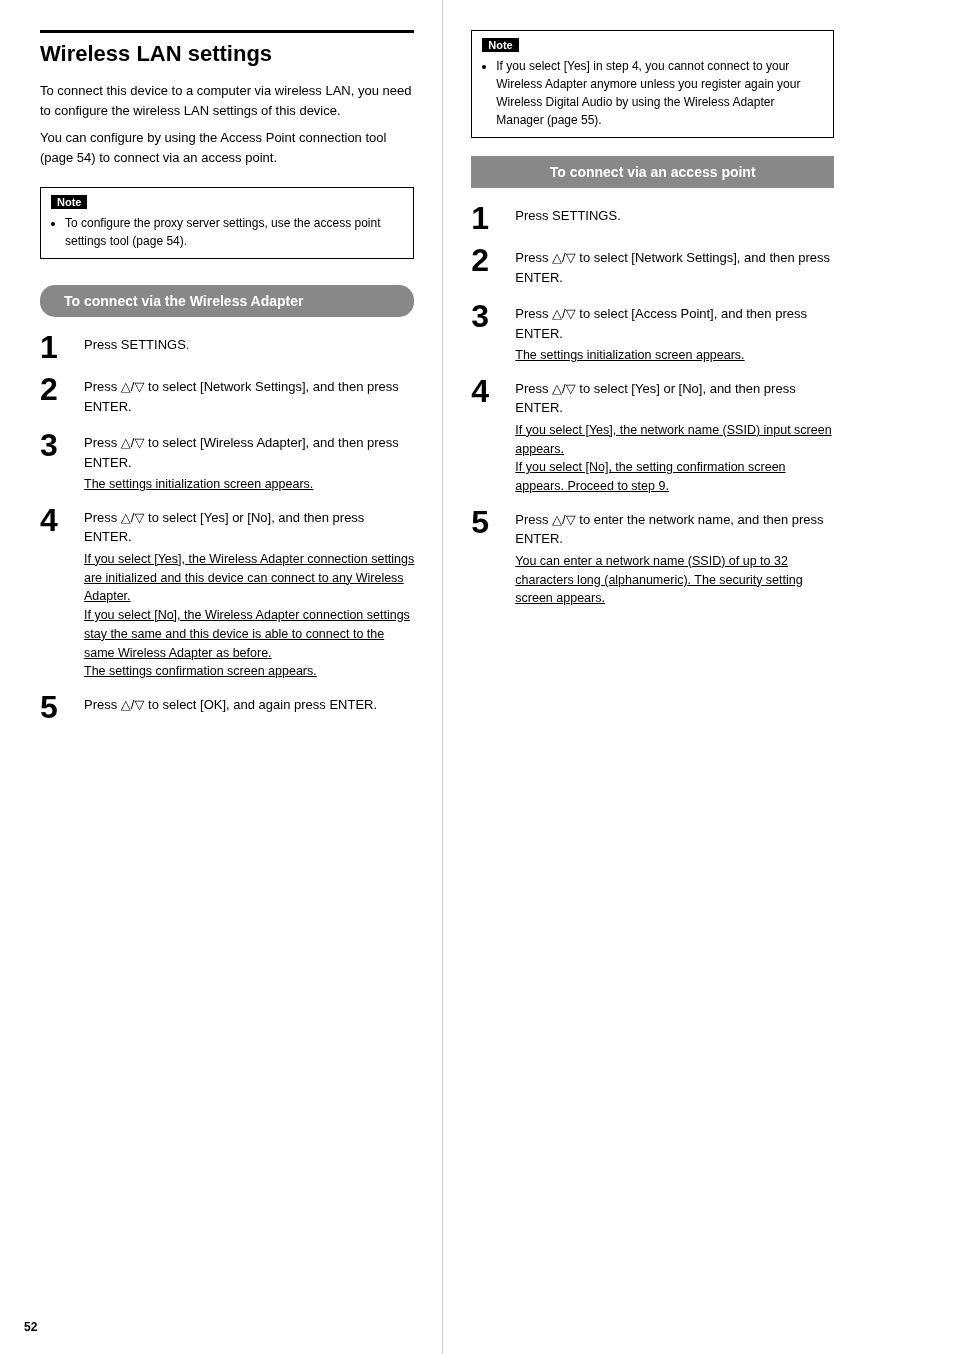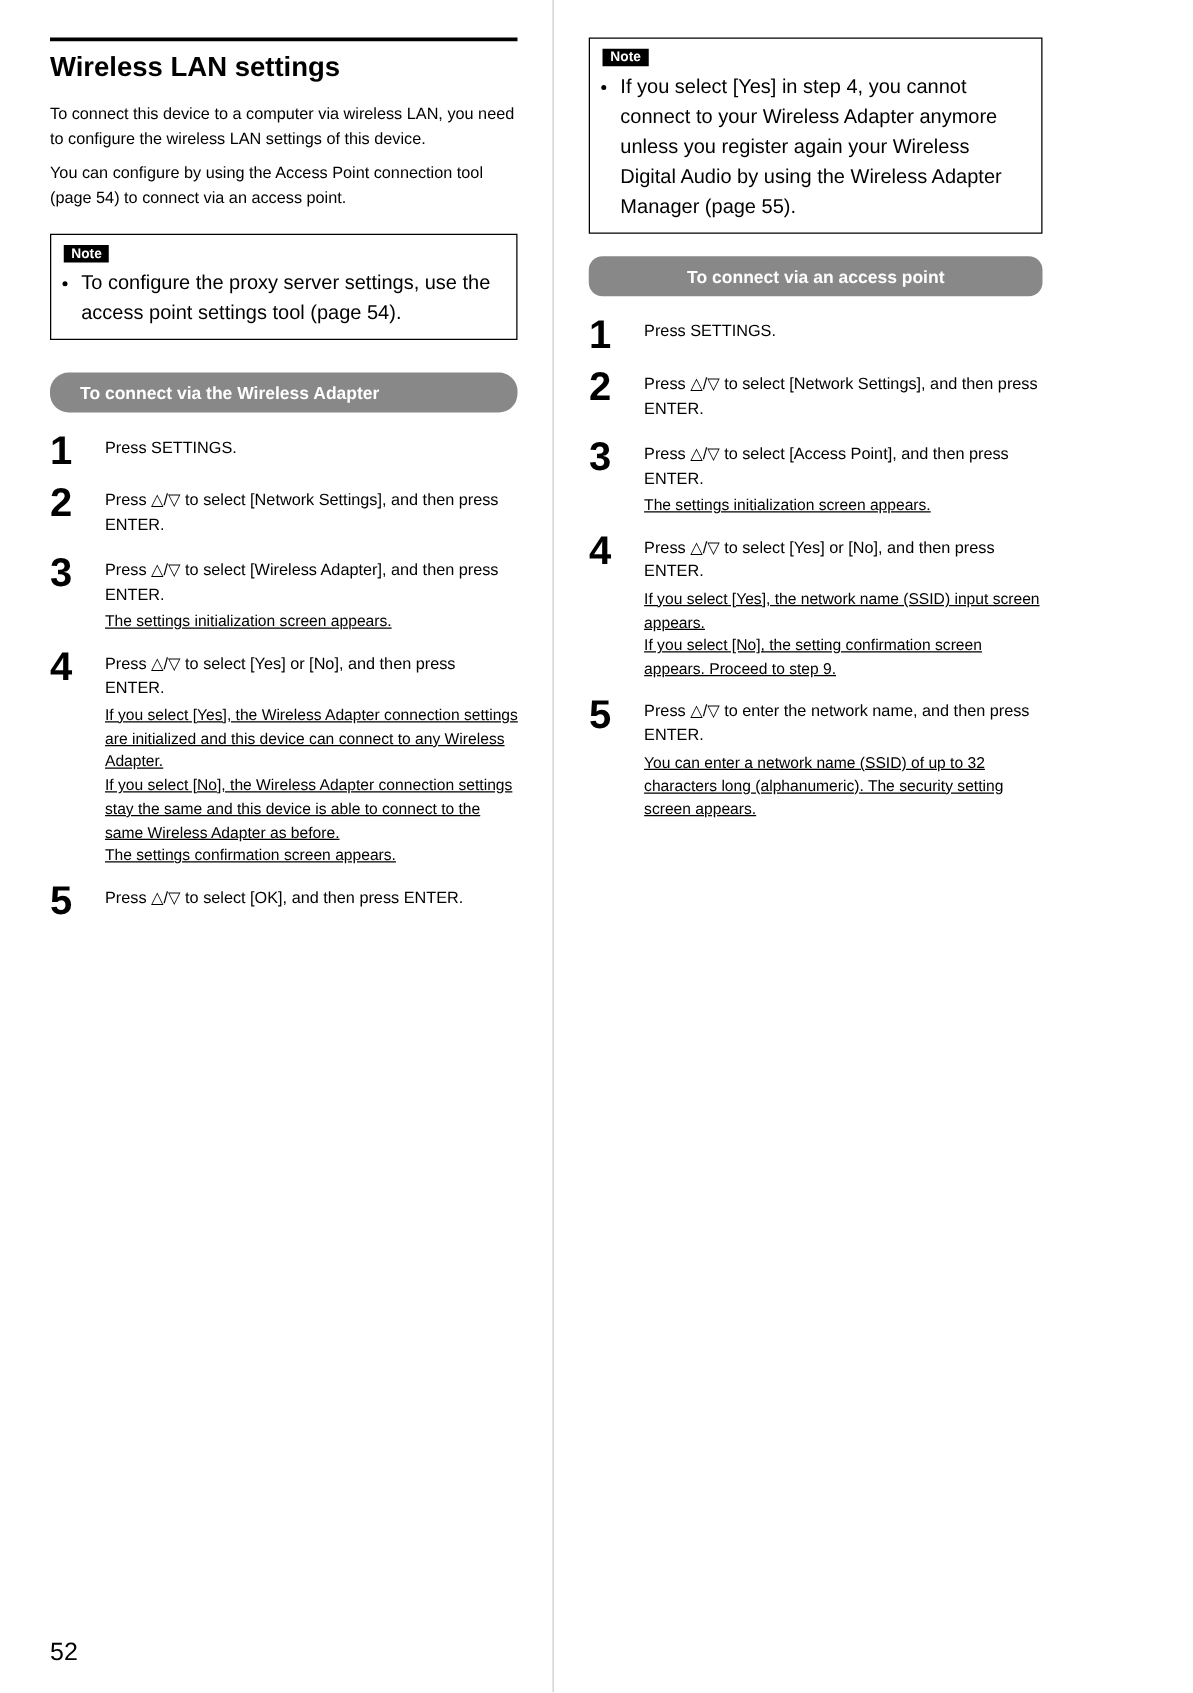--- a/index.html
+++ b/index.html
@@ -51,21 +51,21 @@
     .note-label {
       background: #000;
       color: #fff;
       font-size: 11px;
       font-weight: bold;
       padding: 1px 6px;
       display: inline-block;
       margin-bottom: 5px;
     }
     .note-text {
-      font-size: 16px;
+      font-size: 12px;
       line-height: 1.5;
     }
     .note-text ul {
       padding-left: 14px;
     }
     .section-header {
       background: #888;
       color: #fff;
       font-weight: bold;
       font-size: 14px;
@@ -102,38 +102,37 @@
     }
     .step-content .step-detail {
       font-size: 12.5px;
       line-height: 1.5;
       color: #000;
       text-decoration: underline;
     }
     .page-number {
       position: absolute;
       bottom: 20px;
-      left: 40px;
-      font-size: 20px;
-      font-weight: normal;
+      left: 24px;
+      font-size: 12px;
+      font-weight: bold;
     }
     .right-col .note-box {
       margin-top: 0;
       margin-bottom: 18px;
     }
     .right-section-header {
       background: #888;
       color: #fff;
       font-weight: bold;
       font-size: 14px;
       padding: 8px 12px;
       margin-bottom: 18px;
       margin-top: 0;
       text-align: center;
-      border-radius: 11px;
     }
   </style>
 </head>
 <body>
 
 <div class="page">
 
   <div class="left-col">
     <h1 class="page-title">Wireless LAN settings</h1>
     <p class="intro-text">To connect this device to a computer via wireless LAN, you need to configure the wireless LAN settings of this device.</p>
@@ -182,21 +181,21 @@
             If you select [Yes], the Wireless Adapter connection settings are initialized and this device can connect to any Wireless Adapter.<br>
             If you select [No], the Wireless Adapter connection settings stay the same and this device is able to connect to the same Wireless Adapter as before.<br>
             The settings confirmation screen appears.
           </div>
         </div>
       </div>
 
       <div class="step">
         <span class="step-number">5</span>
         <div class="step-content">
-          <div class="step-main">Press △/▽ to select [OK], and then press ENTER.</div>
+          <div class="step-main">Press △/▽ to select [OK], and again press ENTER.</div>
         </div>
       </div>
     </div>
   </div>
 
   <div class="right-col">
     <div class="note-box">
       <span class="note-label">Note</span>
       <div class="note-text">
         <ul>

